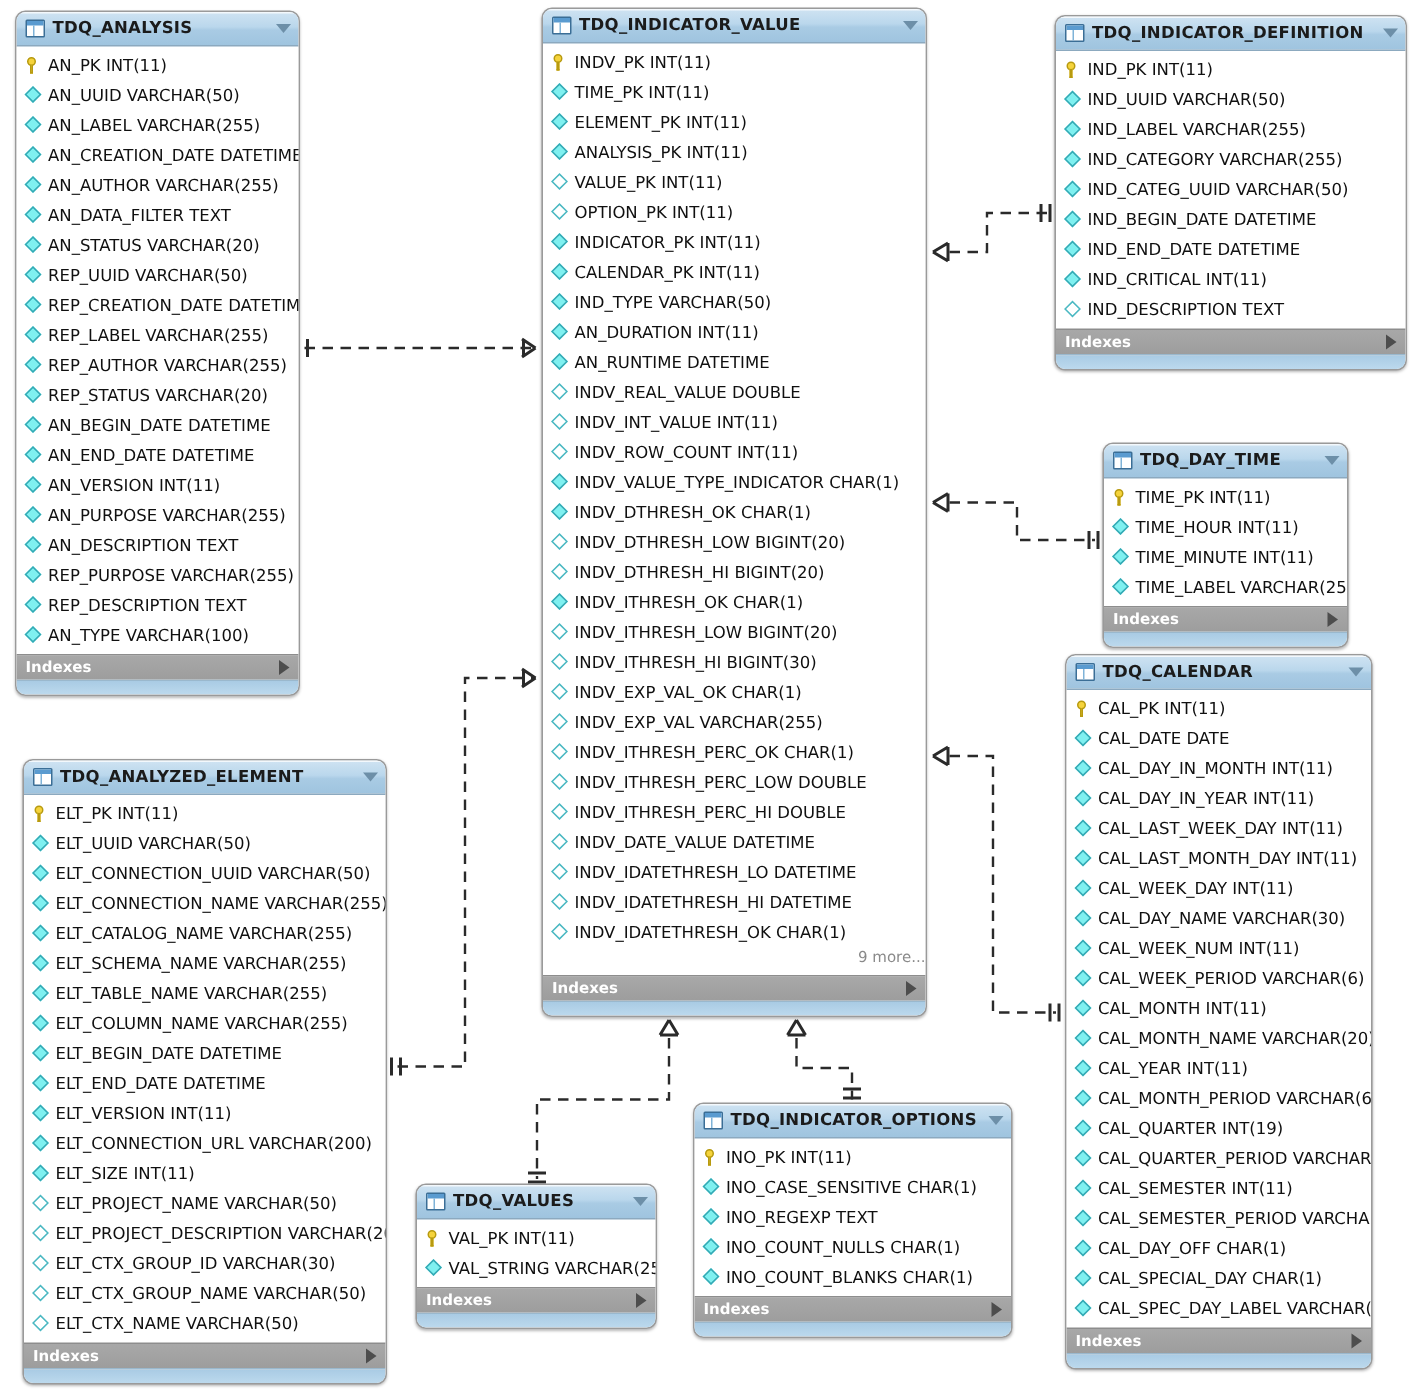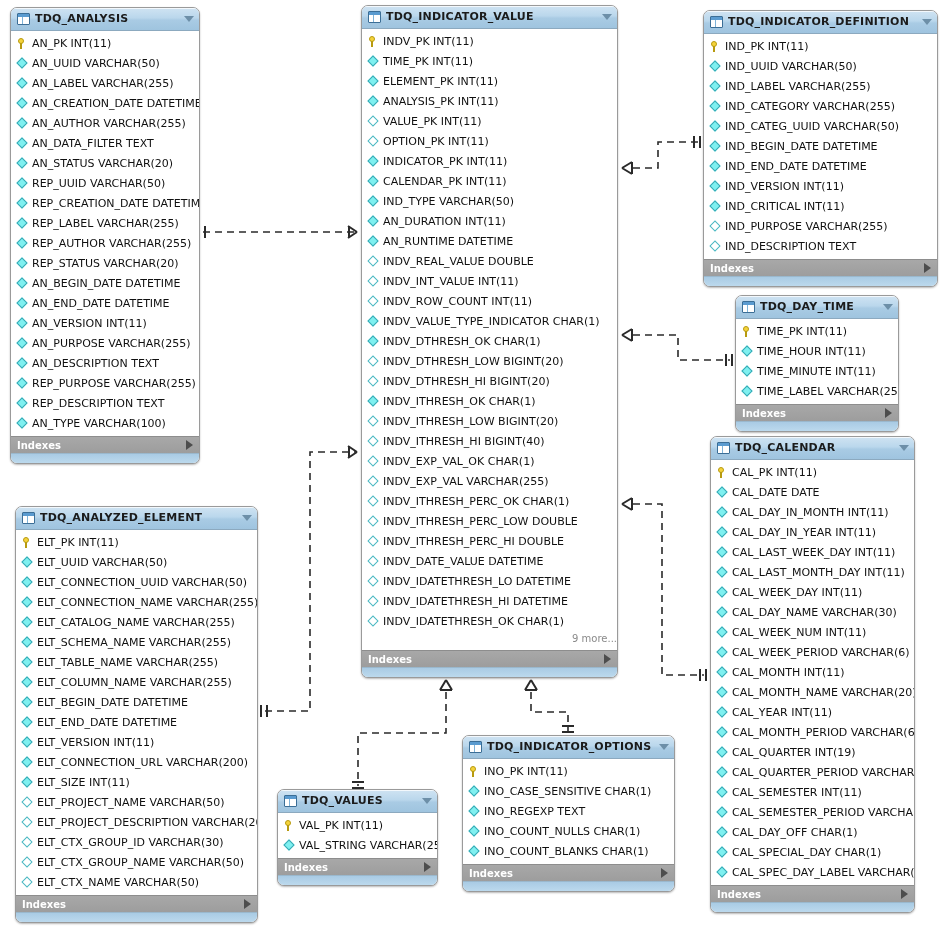--- a/index.html
+++ b/index.html
@@ -440,21 +440,21 @@
           <div class="col">
             <span class="mk dia"></span>
             <span class="col-name">INDV_ITHRESH_OK CHAR(1)</span>
           </div>
           <div class="col">
             <span class="mk dia-h"></span>
             <span class="col-name">INDV_ITHRESH_LOW BIGINT(20)</span>
           </div>
           <div class="col">
             <span class="mk dia-h"></span>
-            <span class="col-name">INDV_ITHRESH_HI BIGINT(40)</span>
+            <span class="col-name">INDV_ITHRESH_HI BIGINT(30)</span>
           </div>
           <div class="col">
             <span class="mk dia-h"></span>
             <span class="col-name">INDV_EXP_VAL_OK CHAR(1)</span>
           </div>
           <div class="col">
             <span class="mk dia-h"></span>
             <span class="col-name">INDV_EXP_VAL VARCHAR(255)</span>
           </div>
           <div class="col">
@@ -526,29 +526,21 @@
           <div class="col">
             <span class="mk dia"></span>
             <span class="col-name">IND_BEGIN_DATE DATETIME</span>
           </div>
           <div class="col">
             <span class="mk dia"></span>
             <span class="col-name">IND_END_DATE DATETIME</span>
           </div>
           <div class="col">
             <span class="mk dia"></span>
-            <span class="col-name">IND_VERSION INT(11)</span>
-          </div>
-          <div class="col">
-            <span class="mk dia"></span>
             <span class="col-name">IND_CRITICAL INT(11)</span>
-          </div>
-          <div class="col">
-            <span class="mk dia-h"></span>
-            <span class="col-name">IND_PURPOSE VARCHAR(255)</span>
           </div>
           <div class="col">
             <span class="mk dia-h"></span>
             <span class="col-name">IND_DESCRIPTION TEXT</span>
           </div>
         </div>
         <div class="ent-indexes">
           <span class="idx-label">Indexes</span>
           <span class="idx-caret"></span>
         </div>

